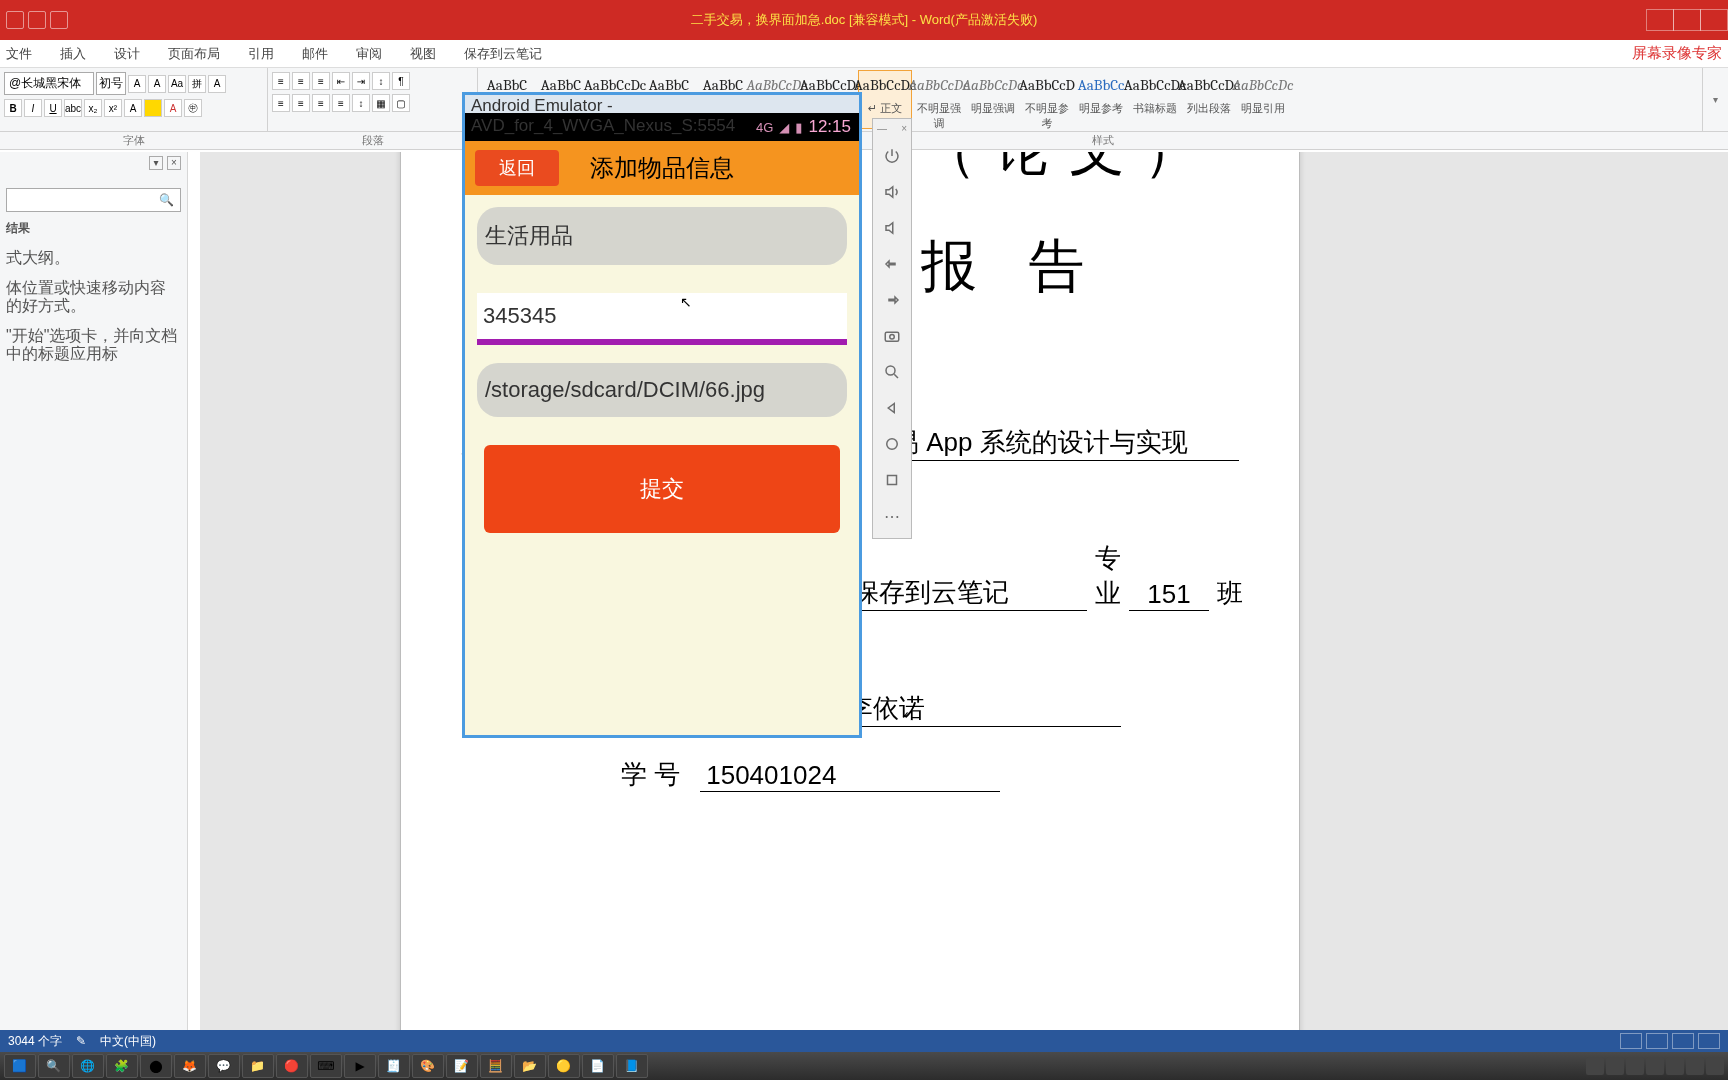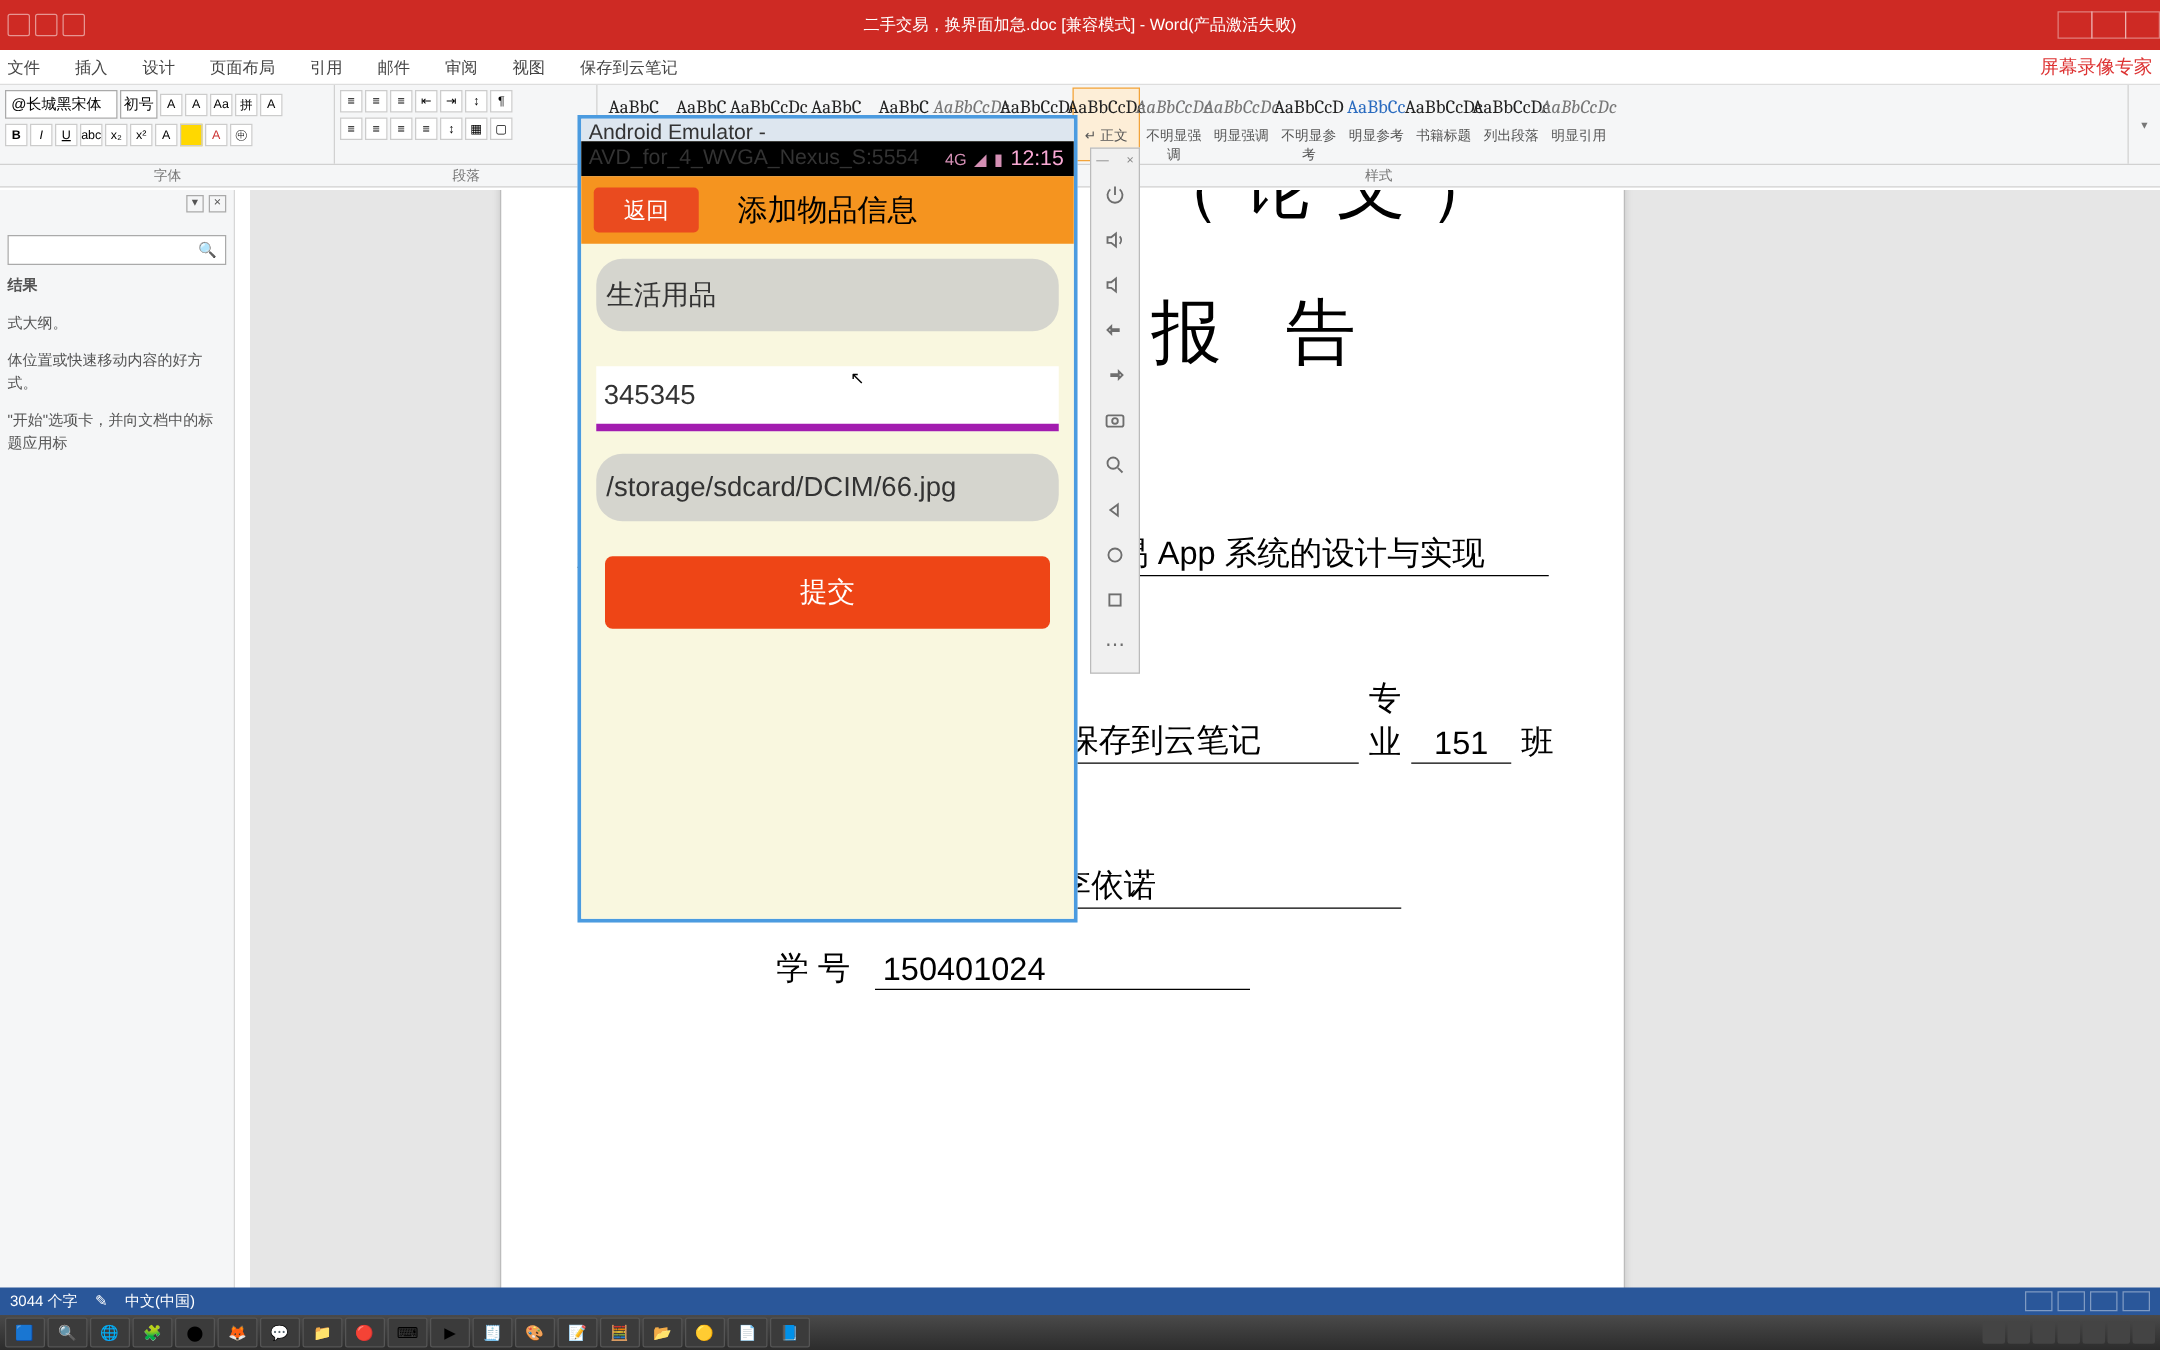--- a/index.html
+++ b/index.html
@@ -2,21 +2,21 @@
 <html><head>
 <meta charset="utf-8">
 <style>
 * { margin:0; padding:0; box-sizing:border-box; font-family:"Microsoft YaHei","SimSun",sans-serif; }
 body { width:1728px; height:1080px; background:#fff; overflow:hidden; position:relative; }
 
 
 .top-red { height:40px; background:#ce2a24; display:flex; align-items:center; position:relative; }
 .top-red .qat { display:flex; gap:4px; padding-left:6px; }
 .top-red .qat span { width:18px; height:18px; border:1px solid rgba(255,255,255,.5); border-radius:2px; }
-.top-red .title { position:absolute; left:50%; transform:translateX(-50%); color:#ffffff; font-size:13px; }
+.top-red .title { position:absolute; left:50%; transform:translateX(-50%); color:#fde047; font-size:13px; }
 .top-red .ctrlbtns { position:absolute; right:0; display:flex; }
 .top-red .ctrlbtns span { width:28px; height:22px; border:1px solid rgba(255,255,255,.4); margin-left:-1px; }
 
 .ribbon-tabs { height:28px; background:#fff; display:flex; align-items:center; gap:28px; padding-left:6px; border-bottom:1px solid #ddd; position:relative; }
 .ribbon-tabs span { font-size:13px; color:#444; cursor:pointer; }
 .ribbon-tabs .recorder { position:absolute; right:6px; color:#d33; font-weight:normal; font-size:15px; }
 
 .ribbon { height:64px; background:#f5f6f7; border-bottom:1px solid #d1d1d1; display:flex; }
 .groupA { width:268px; border-right:1px solid #d1d1d1; padding:4px; font-size:12px; }
 .fontrow1 { display:flex; gap:2px; align-items:center; }
@@ -47,21 +47,21 @@
 .grouplabels .gl1 { width:268px; text-align:center; }
 .grouplabels .gl2 { width:210px; text-align:center; }
 .grouplabels .gl3 { flex:1; text-align:center; }
 
 
 .navpane { position:absolute; left:0; top:152px; width:188px; bottom:48px; background:#f5f6f7; border-right:1px solid #d7d7d7; padding:4px 6px; font-size:12px; color:#555; }
 .navpane .navhdr { display:flex; justify-content:flex-end; gap:4px; }
 .navpane .navhdr span { width:14px; height:14px; border:1px solid #aaa; font-size:10px; text-align:center; line-height:12px; }
 .navpane .srch { margin-top:18px; height:24px; border:1px solid #aaa; background:#fff; display:flex; align-items:center; justify-content:flex-end; padding-right:6px; }
 .navpane .reslbl { margin-top:8px; font-weight:bold; }
-.navpane p { margin-top:12px; font-size:12px; line-height:18px; }
+.navpane p { margin-top:12px; font-size:16px; line-height:18px; }
 
 
 .docwrap { position:absolute; left:200px; right:0; top:152px; bottom:48px; background:#e6e6e6; overflow:hidden; }
 .page { position:absolute; left:200px; top:-80px; width:900px; height:1200px; background:#fff; border:1px solid #bcbcbc; box-shadow:0 0 6px rgba(0,0,0,.15); padding:40px 60px; font-family:SimSun,serif; font-size:20px; }
 .page .bigtxt { font-size:56px; letter-spacing:18px; }
 .page .row { display:flex; align-items:flex-end; margin-top:40px; font-size:26px; }
 .page .row .lbl { letter-spacing:30px; width:140px; }
 .page .row .ul { border-bottom:1px solid #000; min-width:120px; padding:0 6px; }
 .page .row .ul.long { flex:1; }
 
@@ -71,21 +71,21 @@
 .phone { background:#f9f7df; }
 .statusbar { height:28px; background:#000; color:#f9a8d4; display:flex; justify-content:flex-end; align-items:center; padding:0 8px; font-size:17px; gap:6px; }
 .statusbar .icn { font-size:13px; opacity:.85; }
 .apphdr { height:54px; background:#f5941f; display:flex; align-items:center; position:relative; }
 .apphdr .back { margin-left:10px; background:#ea4b1f; color:#fff; font-size:18px; padding:6px 24px; border-radius:4px; cursor:pointer; }
 .apphdr .ttl { position:absolute; left:50%; transform:translateX(-50%); font-size:24px; color:#000; }
 .formzone { padding:6px 12px 12px; min-height:540px; }
 .inp { width:100%; background:#fff; border:1px solid #c8c6a0; border-top:none; border-left:none; border-right:none; font-size:22px; padding:10px 6px; margin:6px 0 18px; color:#333; }
 .inp.focus { border-bottom:6px solid #a21caf; }
 .selbox { width:100%; background:#d5d5ce; font-size:22px; padding:14px 8px; margin:6px 0 28px; cursor:pointer; color:#333;border-radius:21px; }
-.submit { width:96%; margin:6px auto 0; display:block; background:#ee4516; color:#fff; font-size:22px; border:none; border-radius:6px; padding:14px 0; cursor:pointer; }
+.submit { width:96%; margin:6px auto 0; display:block; background:#ee4516; color:#fff; font-size:22px; border:none; border-radius:6px; padding:29px 0; cursor:pointer; }
 
 
 .emutools { position:absolute; left:872px; top:118px; width:40px; background:#f0f0f0; border:1px solid #bbb; display:flex; flex-direction:column; align-items:center; padding:4px 0; }
 .emutools .tophdr { width:100%; display:flex; justify-content:space-between; padding:0 4px 4px; font-size:10px; color:#888; }
 .emutools .tool { width:28px; height:28px; margin:4px 0; display:flex; align-items:center; justify-content:center; color:#6e6e6e; font-size:16px; cursor:pointer; }
 .emutools .tool svg { width:18px; height:18px; stroke:#6e6e6e; fill:none; stroke-width:2; }
 
 
 .wordstatus { position:absolute; left:0; right:0; bottom:28px; height:22px; background:#2a579a; color:#fff; font-size:12px; display:flex; align-items:center; padding:0 8px; gap:14px; }
 .wordstatus .right { margin-left:auto; display:flex; gap:4px; }

